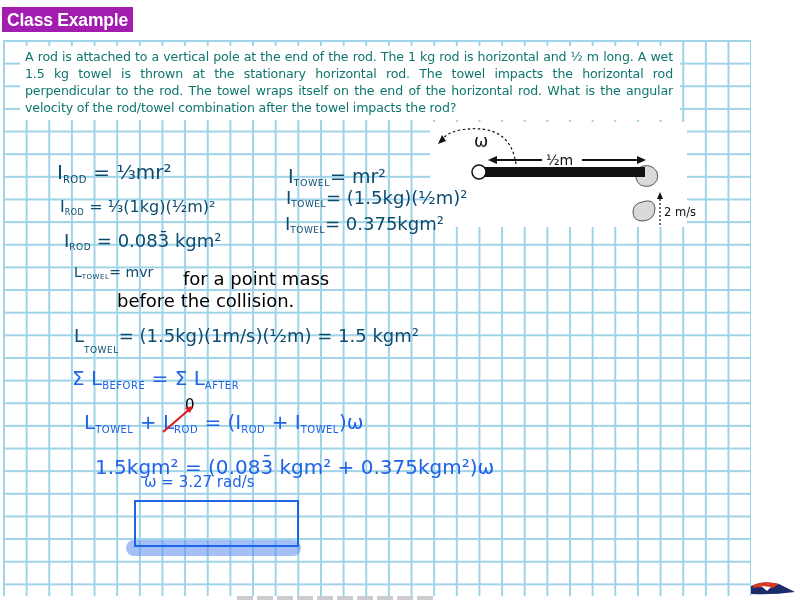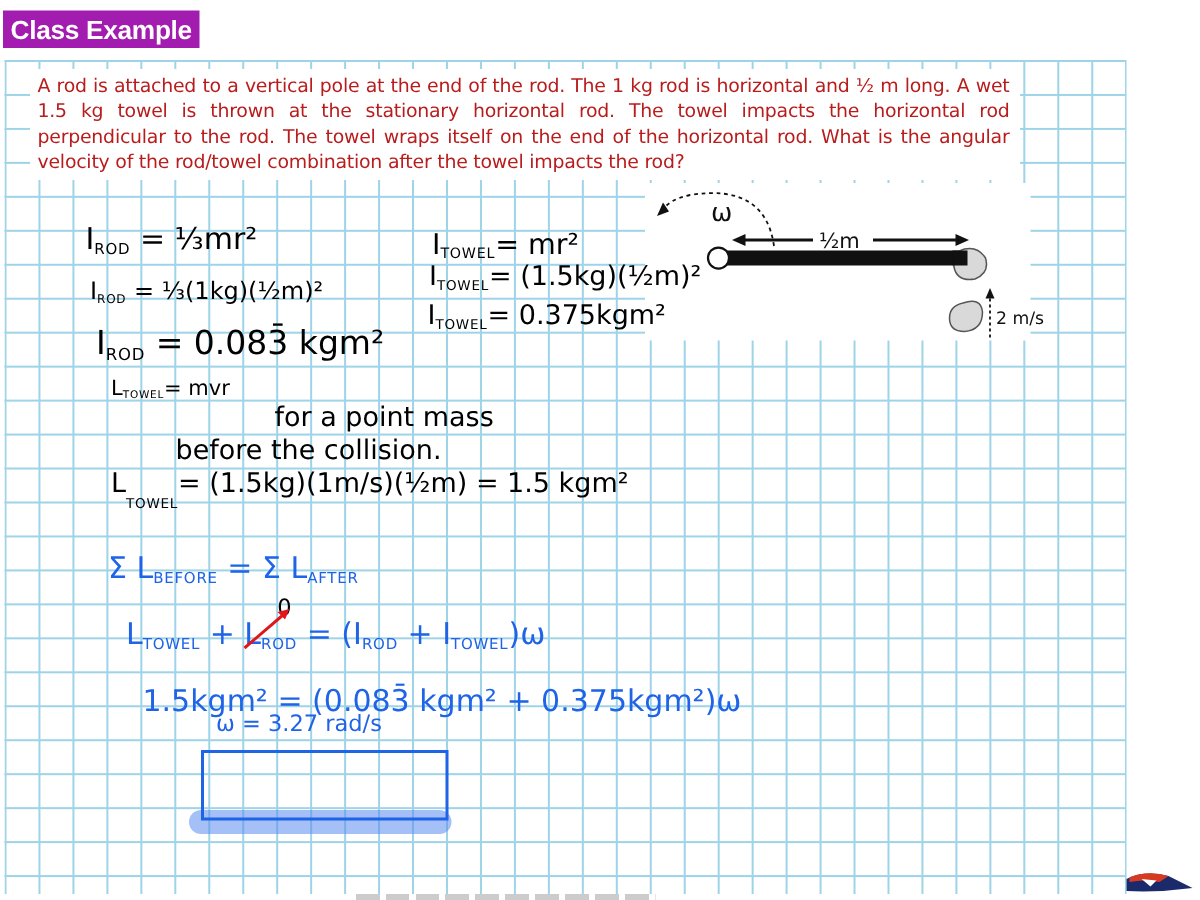--- a/index.html
+++ b/index.html
@@ -7,24 +7,24 @@
   .title-badge { position:absolute; left:2px; top:7px; height:25px; padding:0 5px; background:#a21caf; color:#fff; font-family:"Liberation Sans", sans-serif; font-weight:bold; font-size:17.5px; line-height:26px; letter-spacing:-0.2px; }
   .grid { position:absolute; left:3px; top:40px; width:747px; height:556px;
     background-color:#fff;
     background-image:
       linear-gradient(to right, #9ed3e8 1.5px, transparent 1.5px),
       linear-gradient(to bottom, #9ed3e8 1.5px, transparent 1.5px);
     background-size:22.65px 22.65px;
     border-right:1.5px solid #9ed3e8;
   }
   .problem-box { position:absolute; left:20px; top:46px; width:660px; height:74px; background:#fff; }
-  .problem-text { position:absolute; left:25px; top:48px; width:648px; font-family:"DejaVu Sans", sans-serif; font-size:12.6px; line-height:17px; color:#b91c1c; text-align:justify; letter-spacing:-0.15px; }
+  .problem-text { position:absolute; left:25px; top:48px; width:648px; font-family:"DejaVu Sans", sans-serif; font-size:12.6px; line-height:17px; color:#0f766e; text-align:justify; letter-spacing:-0.15px; }
   .diagram-box { position:absolute; left:430px; top:122px; width:257px; height:105px; background:#fff; }
   .hw { position:absolute; font-family:"DejaVu Sans", sans-serif; white-space:nowrap; }
-  .black { color:#000000; }
+  .black { color:#0c4a6e;margin-top:13px; }
   .red { color:#000000; }
   .blue { color:#1f63e6; }
   .sub { font-size:0.5em; vertical-align:-0.35em; letter-spacing:0.5px; }
   .answer-box { position:absolute; left:134px; top:500px; width:165px; height:47px; border:2px solid #1f63e6; box-sizing:border-box; }
   .highlight { position:absolute; left:126px; top:540px; width:175px; height:16px; border-radius:8px; background:rgba(90,140,240,0.55); }
   .footer-dash { position:absolute; left:237px; top:596px; width:200px; height:4px; background:repeating-linear-gradient(to right,#ccc 0 16px,transparent 16px 20px); }
   .logo { position:absolute; left:749px; top:578px; width:48px; height:18px; }
 </style>
 </head>
 <body>
@@ -60,21 +60,21 @@
   <polygon points="230,70 227,77 233,77" fill="#111"></polygon>
 </svg>
 <span class="hw" style="left:664px;top:205px;font-size:11.5px;color:#111;">2 m/s</span>
 
 <div class="hw black" style="left:57px;top:147px;font-size:20px;">
   <span>I</span><span class="sub">ROD</span> <span>= ⅓mr²</span>
 </div>
 <div class="hw black" style="left:60px;top:184px;font-size:16px;">
   <span>I</span><span class="sub">ROD</span> <span>= ⅓(1kg)(½m)²</span>
 </div>
-<div class="hw black" style="left:64px;top:217px;font-size:22px;">
+<div class="hw black" style="left:64px;top:217px;font-size:18px;">
   <span>I</span><span class="sub">ROD</span> <span>= 0.083̄ kgm²</span>
 </div>
 
 <div class="hw black" style="left:288px;top:152px;font-size:19px;">
   <span>I</span><span class="sub">TOWEL</span><span>= mr²</span>
 </div>
 <div class="hw black" style="left:286px;top:174px;font-size:18px;">
   <span>I</span><span class="sub">TOWEL</span><span>= (1.5kg)(½m)²</span>
 </div>
 <div class="hw black" style="left:285px;top:200px;font-size:18px;">

